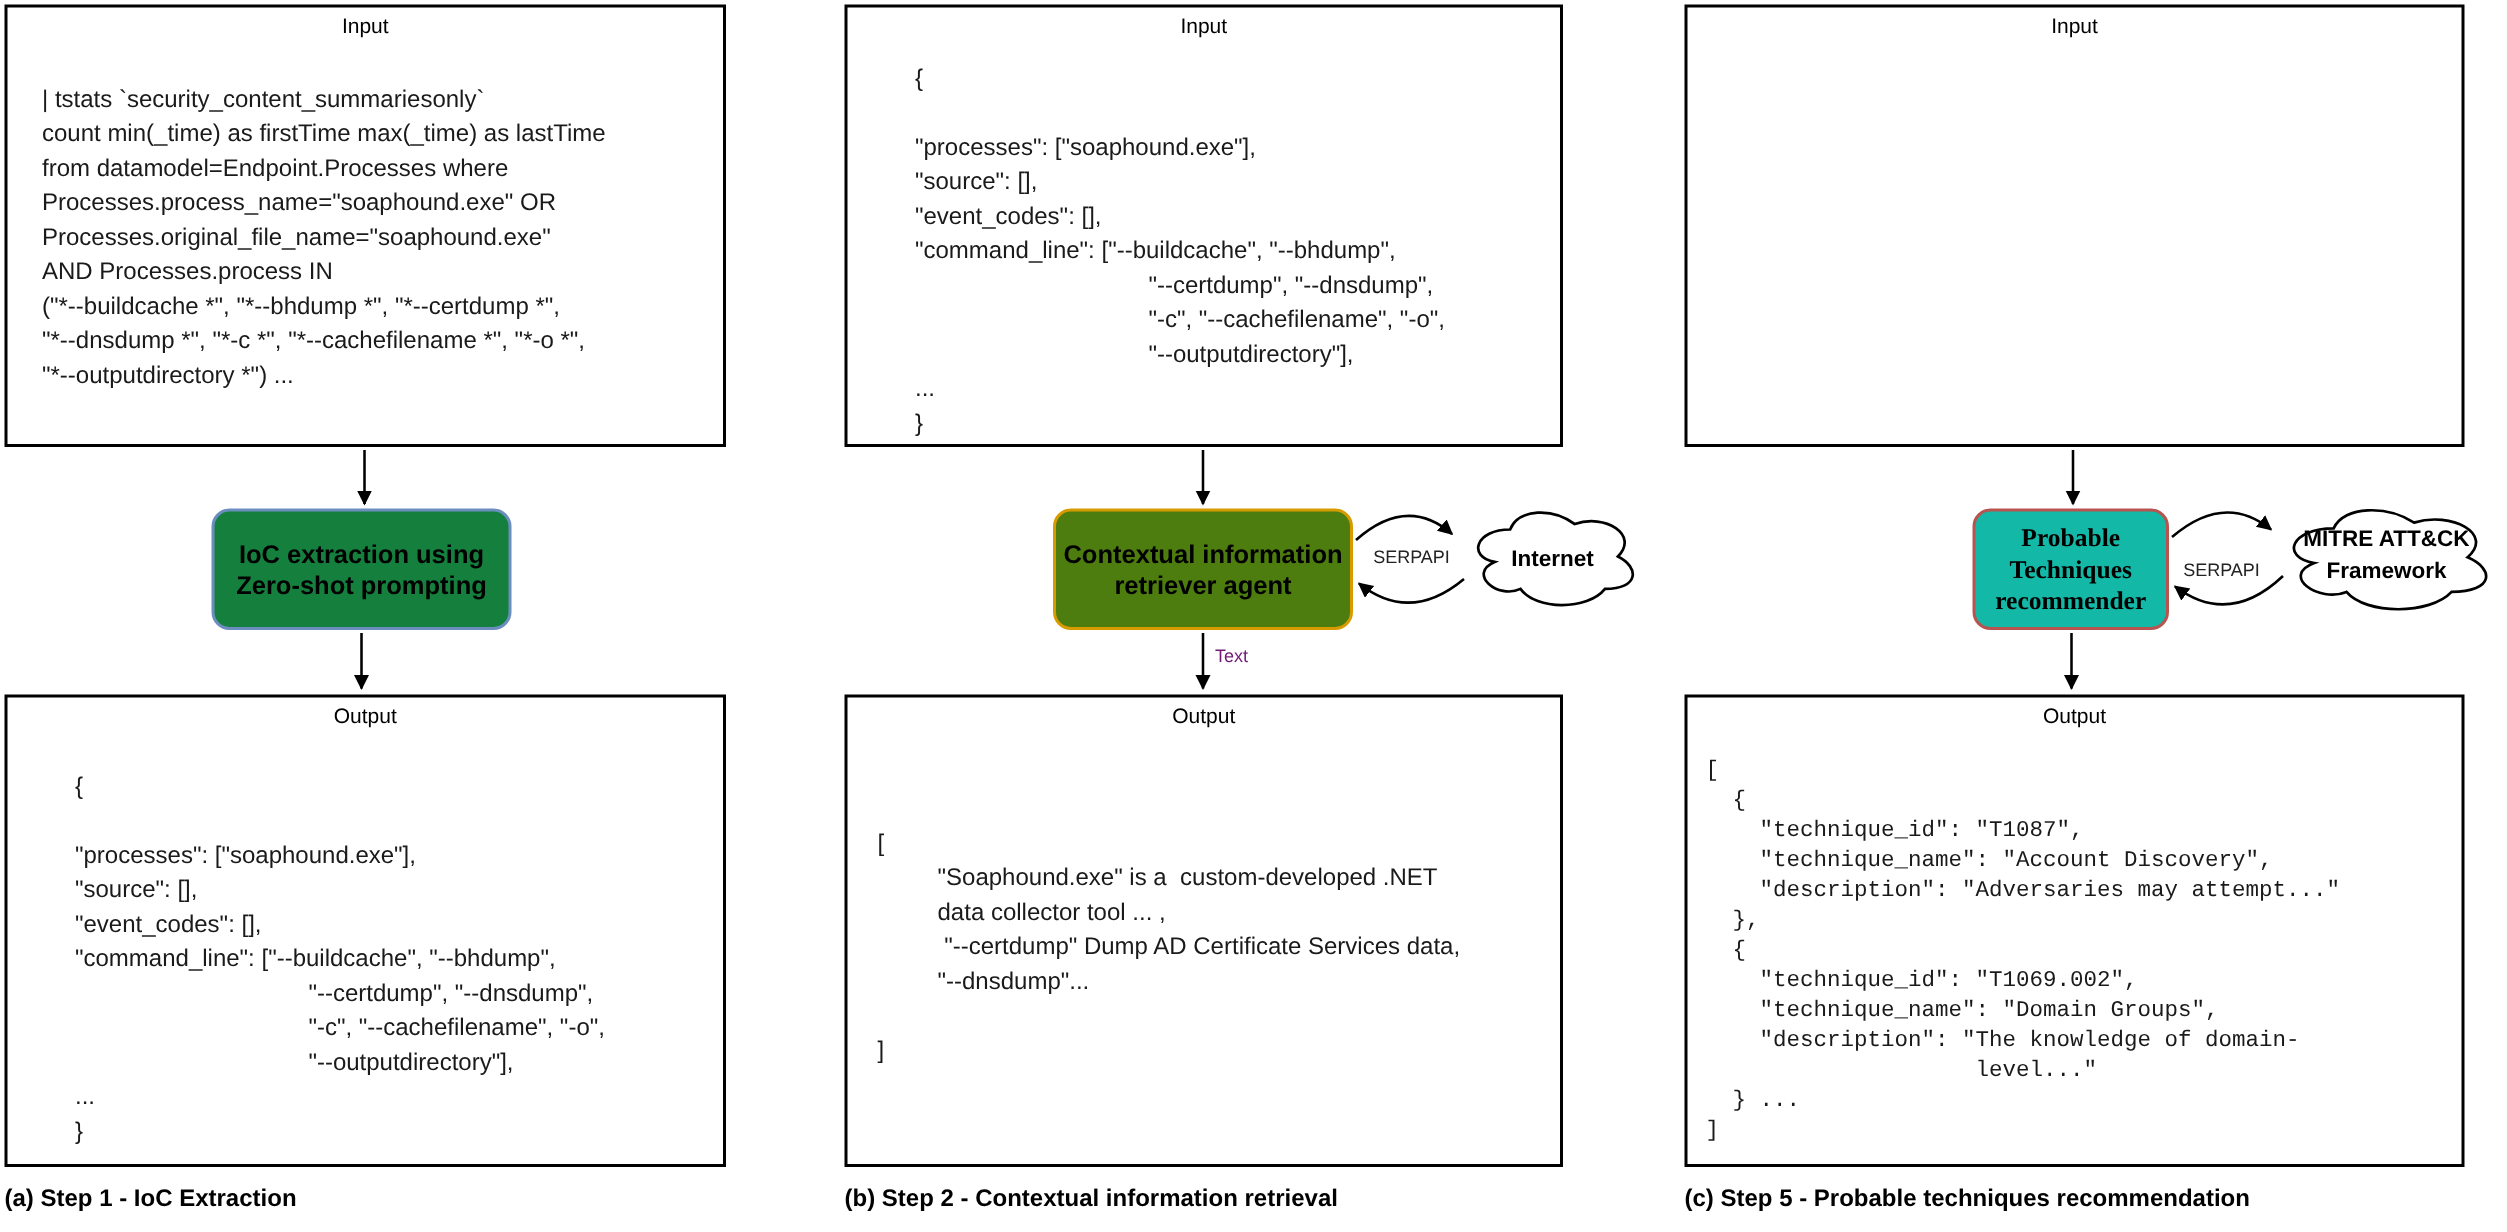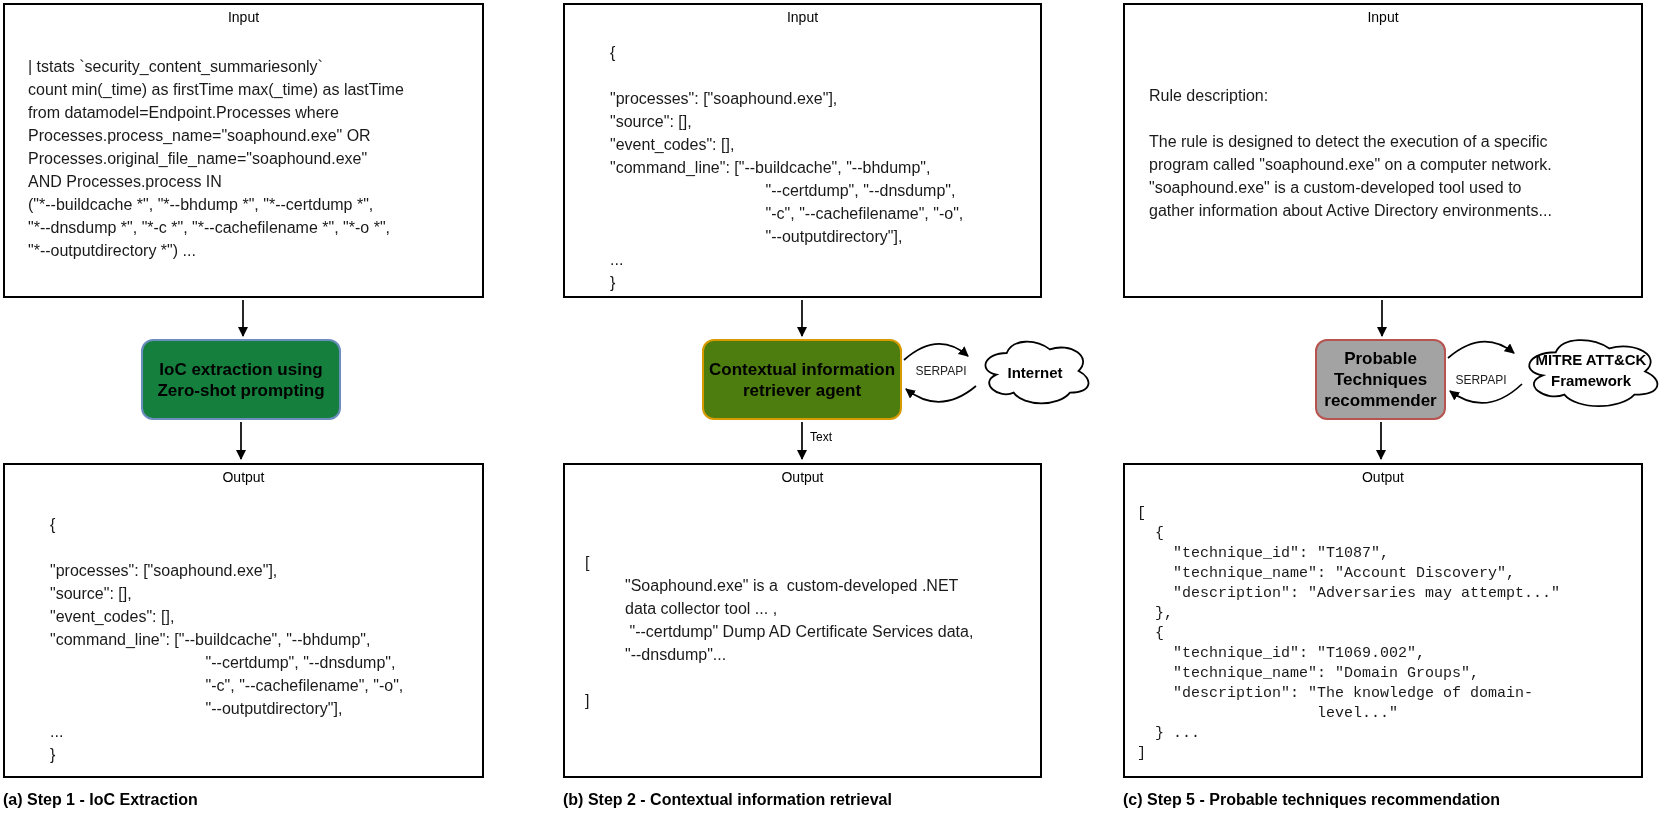--- a/index.html
+++ b/index.html
@@ -28,31 +28,31 @@
   }
   .process {
     position:absolute; box-sizing:border-box;
     border:2px solid; border-radius:12px;
     display:flex; align-items:center; justify-content:center;
     text-align:center; font-weight:bold; font-size:17px;
     line-height:21px; white-space:pre-line;
   }
   .process.blue   { background:#15803d; border-color:#6c8ebf; }
   .process.orange { background:#4d7c0f; border-color:#d79b00; }
-  .process.red    { background:#a3a3a3; border-color:#b85450; }
+  .process.red    { background:#14b8a6; border-color:#b85450;font-family:Liberation Serif, serif; }
   .caption {
     position:absolute; 
     font-weight:bold; font-size:16px;
   }
   .float-label { position:absolute; font-size:12px; text-align:center; color:#222; }
   .cloud-label {
     position:absolute; text-align:center; font-weight:bold;
     font-size:15px; line-height:21px; white-space:pre-line;
   }
-  .edge-label { position:absolute; font-size:12px; color:#000000; }
+  .edge-label { position:absolute; font-size:12px; color:#701a75; }
 </style>
 </head>
 <body>
 
 <div class="canvas">
 
   <svg class="overlay" viewBox="0 0 1671 821" xmlns="http://www.w3.org/2000/svg">
     <defs>
       <marker id="ah" markerUnits="userSpaceOnUse" markerWidth="11" markerHeight="11" refX="9" refY="5" orient="auto">
         <path d="M0,0 L10,5 L0,10 Z" fill="#000"></path>
@@ -140,26 +140,20 @@
          data collector tool ... ,
           "--certdump" Dump AD Certificate Services data,
          "--dnsdump"...
 
 ]</div>
   </div>
   <div class="caption" style="left:563px;top:791px;width:479px">(b) Step 2 - Contextual information retrieval</div>
 
   <div class="box" style="left:1123px;top:3px;width:520px;height:295px">
     <div class="box-title">Input</div>
-    <div class="box-body" style="left:24px;top:79px">Rule description:
-
-The rule is designed to detect the execution of a specific
-program called "soaphound.exe" on a computer network.
-"soaphound.exe" is a custom-developed tool used to
-gather information about Active Directory environments...</div>
   </div>
   <div class="process red" style="left:1315px;top:339px;width:131px;height:81px">
     <span>Probable
 Techniques
 recommender</span>
   </div>
   <div class="float-label" style="left:1441px;top:373px;width:80px">SERPAPI</div>
   <div class="cloud-label" style="left:1506px;top:349px;width:170px">MITRE ATT&amp;CK
 Framework</div>
   <div class="box" style="left:1123px;top:463px;width:520px;height:315px">

